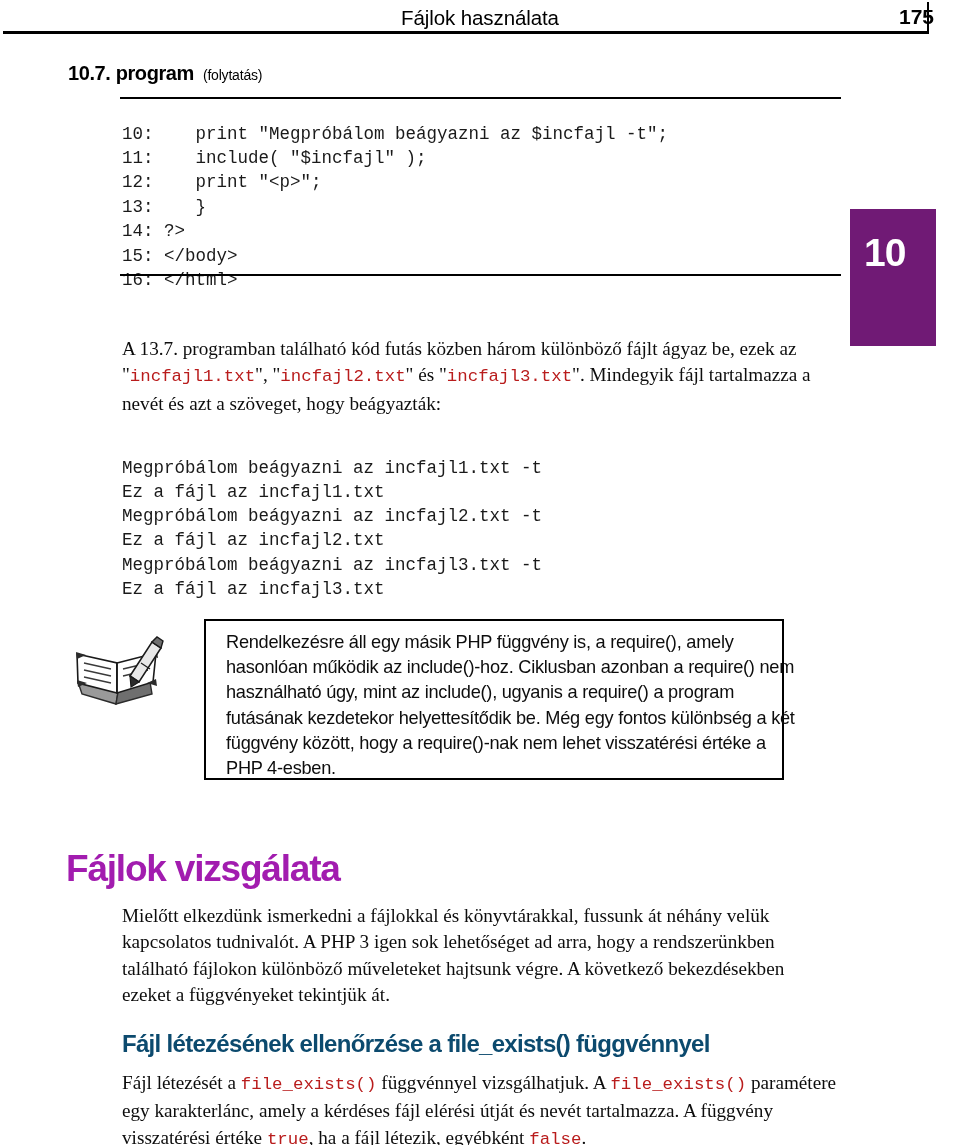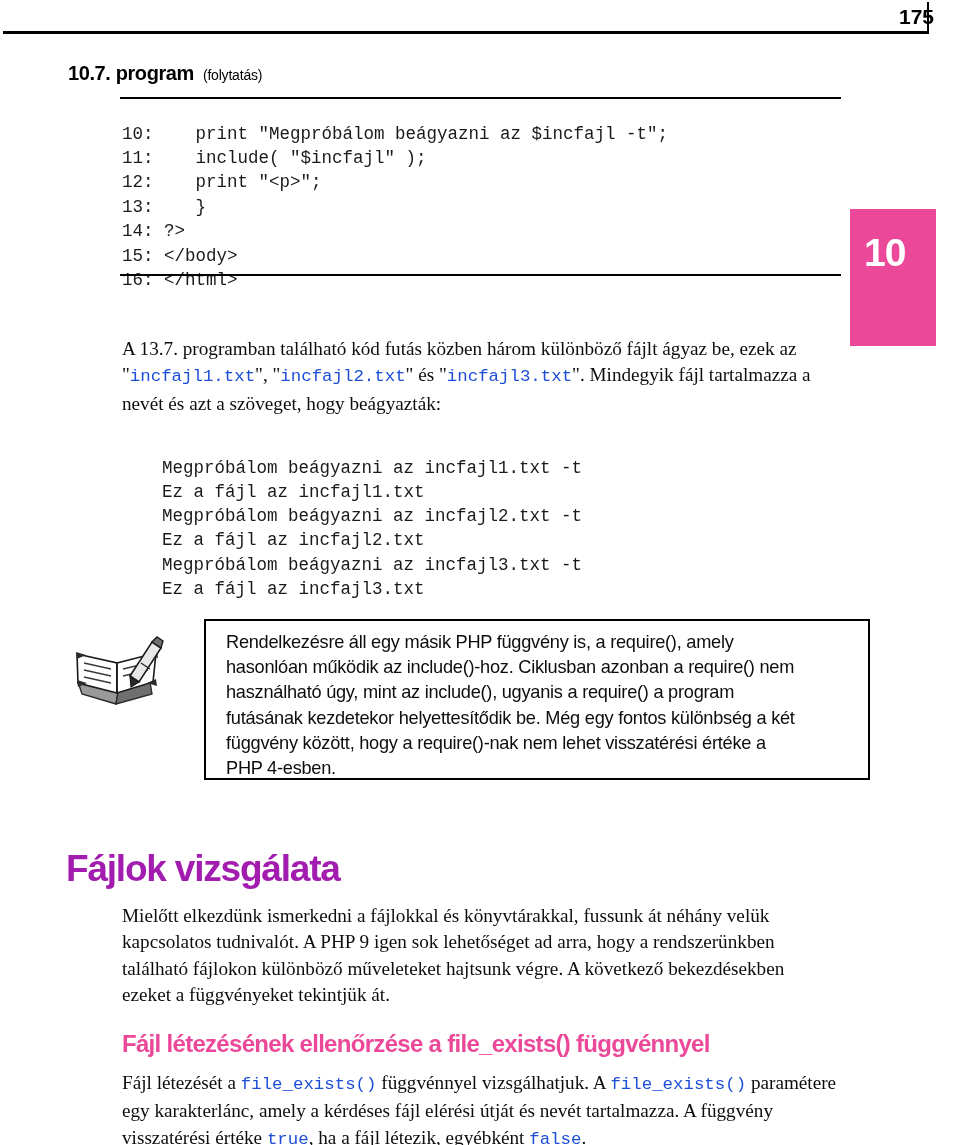--- a/index.html
+++ b/index.html
@@ -89,21 +89,21 @@
     line-height: 24.4px;
     white-space: pre;
     color: #1a1a1a;
   }
 
   
   .chapter-tab {
     position: absolute;
     left: 850px; top: 209px;
     width: 86px; height: 137px;
-    background: #ec4899;
+    background: #701a75;
   }
   .chapter-tab-num {
     position: absolute;
     left: 14px; top: 22px;
     color: #ffffff;
     font-family: "Liberation Sans", sans-serif;
     font-weight: bold;
     font-size: 39px;
     letter-spacing: -1px;
   }
@@ -113,44 +113,43 @@
     position: absolute;
     font-family: "Liberation Serif", serif;
     font-size: 19.2px;
     line-height: 26.3px;
     color: #0d0d0d;
   }
   .body-para code,
   .inline-code {
     font-family: "Liberation Mono", monospace;
     font-size: 17.4px;
-    color: #1d4ed8;
+    color: #b91c1c;
   }
 
   .para-intro { left: 122px; top: 336px; width: 712px; }
   .para-files { left: 122px; top: 903px; width: 712px; }
   .para-exists { left: 122px; top: 1070px; width: 716px; }
 
   
   .output-listing {
     position: absolute;
     left: 122px; top: 438px;
     font-family: "Liberation Mono", monospace;
     font-size: 17.5px;
     line-height: 24.3px;
     white-space: pre;
     color: #1a1a1a;
-    margin-left: 40px;
   }
 
   
   .note-box {
     position: absolute;
     left: 204px; top: 619px;
-    width: 666px; height: 161px;
+    width: 580px; height: 161px;
     border: 2px solid #000;
     box-sizing: border-box;
   }
   .note-text {
     position: absolute;
     left: 20px; top: 9px;
     width: 578px;
     font-family: "Liberation Sans", sans-serif;
     font-size: 18.2px;
     line-height: 25.2px;
@@ -174,28 +173,29 @@
     color: #a21caf;
     white-space: nowrap;
   }
   .h2-section {
     position: absolute;
     left: 122px; top: 1030px;
     font-family: "Liberation Sans", sans-serif;
     font-weight: bold;
     font-size: 24px;
     letter-spacing: -0.7px;
-    color: #ec4899;
+    color: #0c4a6e;
     white-space: nowrap;
   }
 </style>
 </head>
 <body>
 
 <div class="page-header">
+  <div class="header-title">Fájlok használata</div>
   <div class="header-pageno">175</div>
   <div class="header-rule"></div>
   <div class="header-tick"></div>
 </div>
 
 <div class="prog-caption">
   <span class="ttl">10.7. program</span><span class="sub">(folytatás)</span>
 </div>
 
 <div class="rule-thin code-rule-top"></div>
@@ -252,17 +252,17 @@
     <path d="M62 46 L71 52 L63 57 Z" fill="#2b2b2b" stroke="#1a1a1a" stroke-width="1.2"></path>
     <path d="M73 33 L82 39" stroke="#1a1a1a" stroke-width="1.2"></path>
   </svg>
 </div>
 <div class="note-box">
   <div class="note-text">Rendelkezésre áll egy másik PHP függvény is, a require(), amely hasonlóan működik az include()-hoz. Ciklusban azonban a require() nem használható úgy, mint az include(), ugyanis a require() a program futásának kezdetekor helyettesítődik be. Még egy fontos különbség a két függvény között, hogy a require()-nak nem lehet visszatérési értéke a PHP 4-esben.</div>
 </div>
 
 <div class="h1-section">Fájlok vizsgálata</div>
 
-<div class="body-para para-files">Mielőtt elkezdünk ismerkedni a fájlokkal és könyvtárakkal, fussunk át néhány velük kapcsolatos tudnivalót. A PHP 9 igen sok lehetőséget ad arra, hogy a rendszerünkben található fájlokon különböző műveleteket hajtsunk végre. A következő bekezdésekben ezeket a függvényeket tekintjük át.</div>
+<div class="body-para para-files">Mielőtt elkezdünk ismerkedni a fájlokkal és könyvtárakkal, fussunk át néhány velük kapcsolatos tudnivalót. A PHP 3 igen sok lehetőséget ad arra, hogy a rendszerünkben található fájlokon különböző műveleteket hajtsunk végre. A következő bekezdésekben ezeket a függvényeket tekintjük át.</div>
 
 <div class="h2-section">Fájl létezésének ellenőrzése a file_exists() függvénnyel</div>
 
 <div class="body-para para-exists"><span>Fájl létezését a </span><code class="inline-code">file_exists()</code><span> függvénnyel vizsgálhatjuk. A </span><code class="inline-code">file_exists()</code><span> paramétere egy karakterlánc, amely a kérdéses fájl elérési útját és nevét tartalmazza. A függvény visszatérési értéke </span><code class="inline-code">true</code><span>, ha a fájl létezik, egyébként </span><code class="inline-code">false</code><span>.</span></div>
 
 </body></html>

